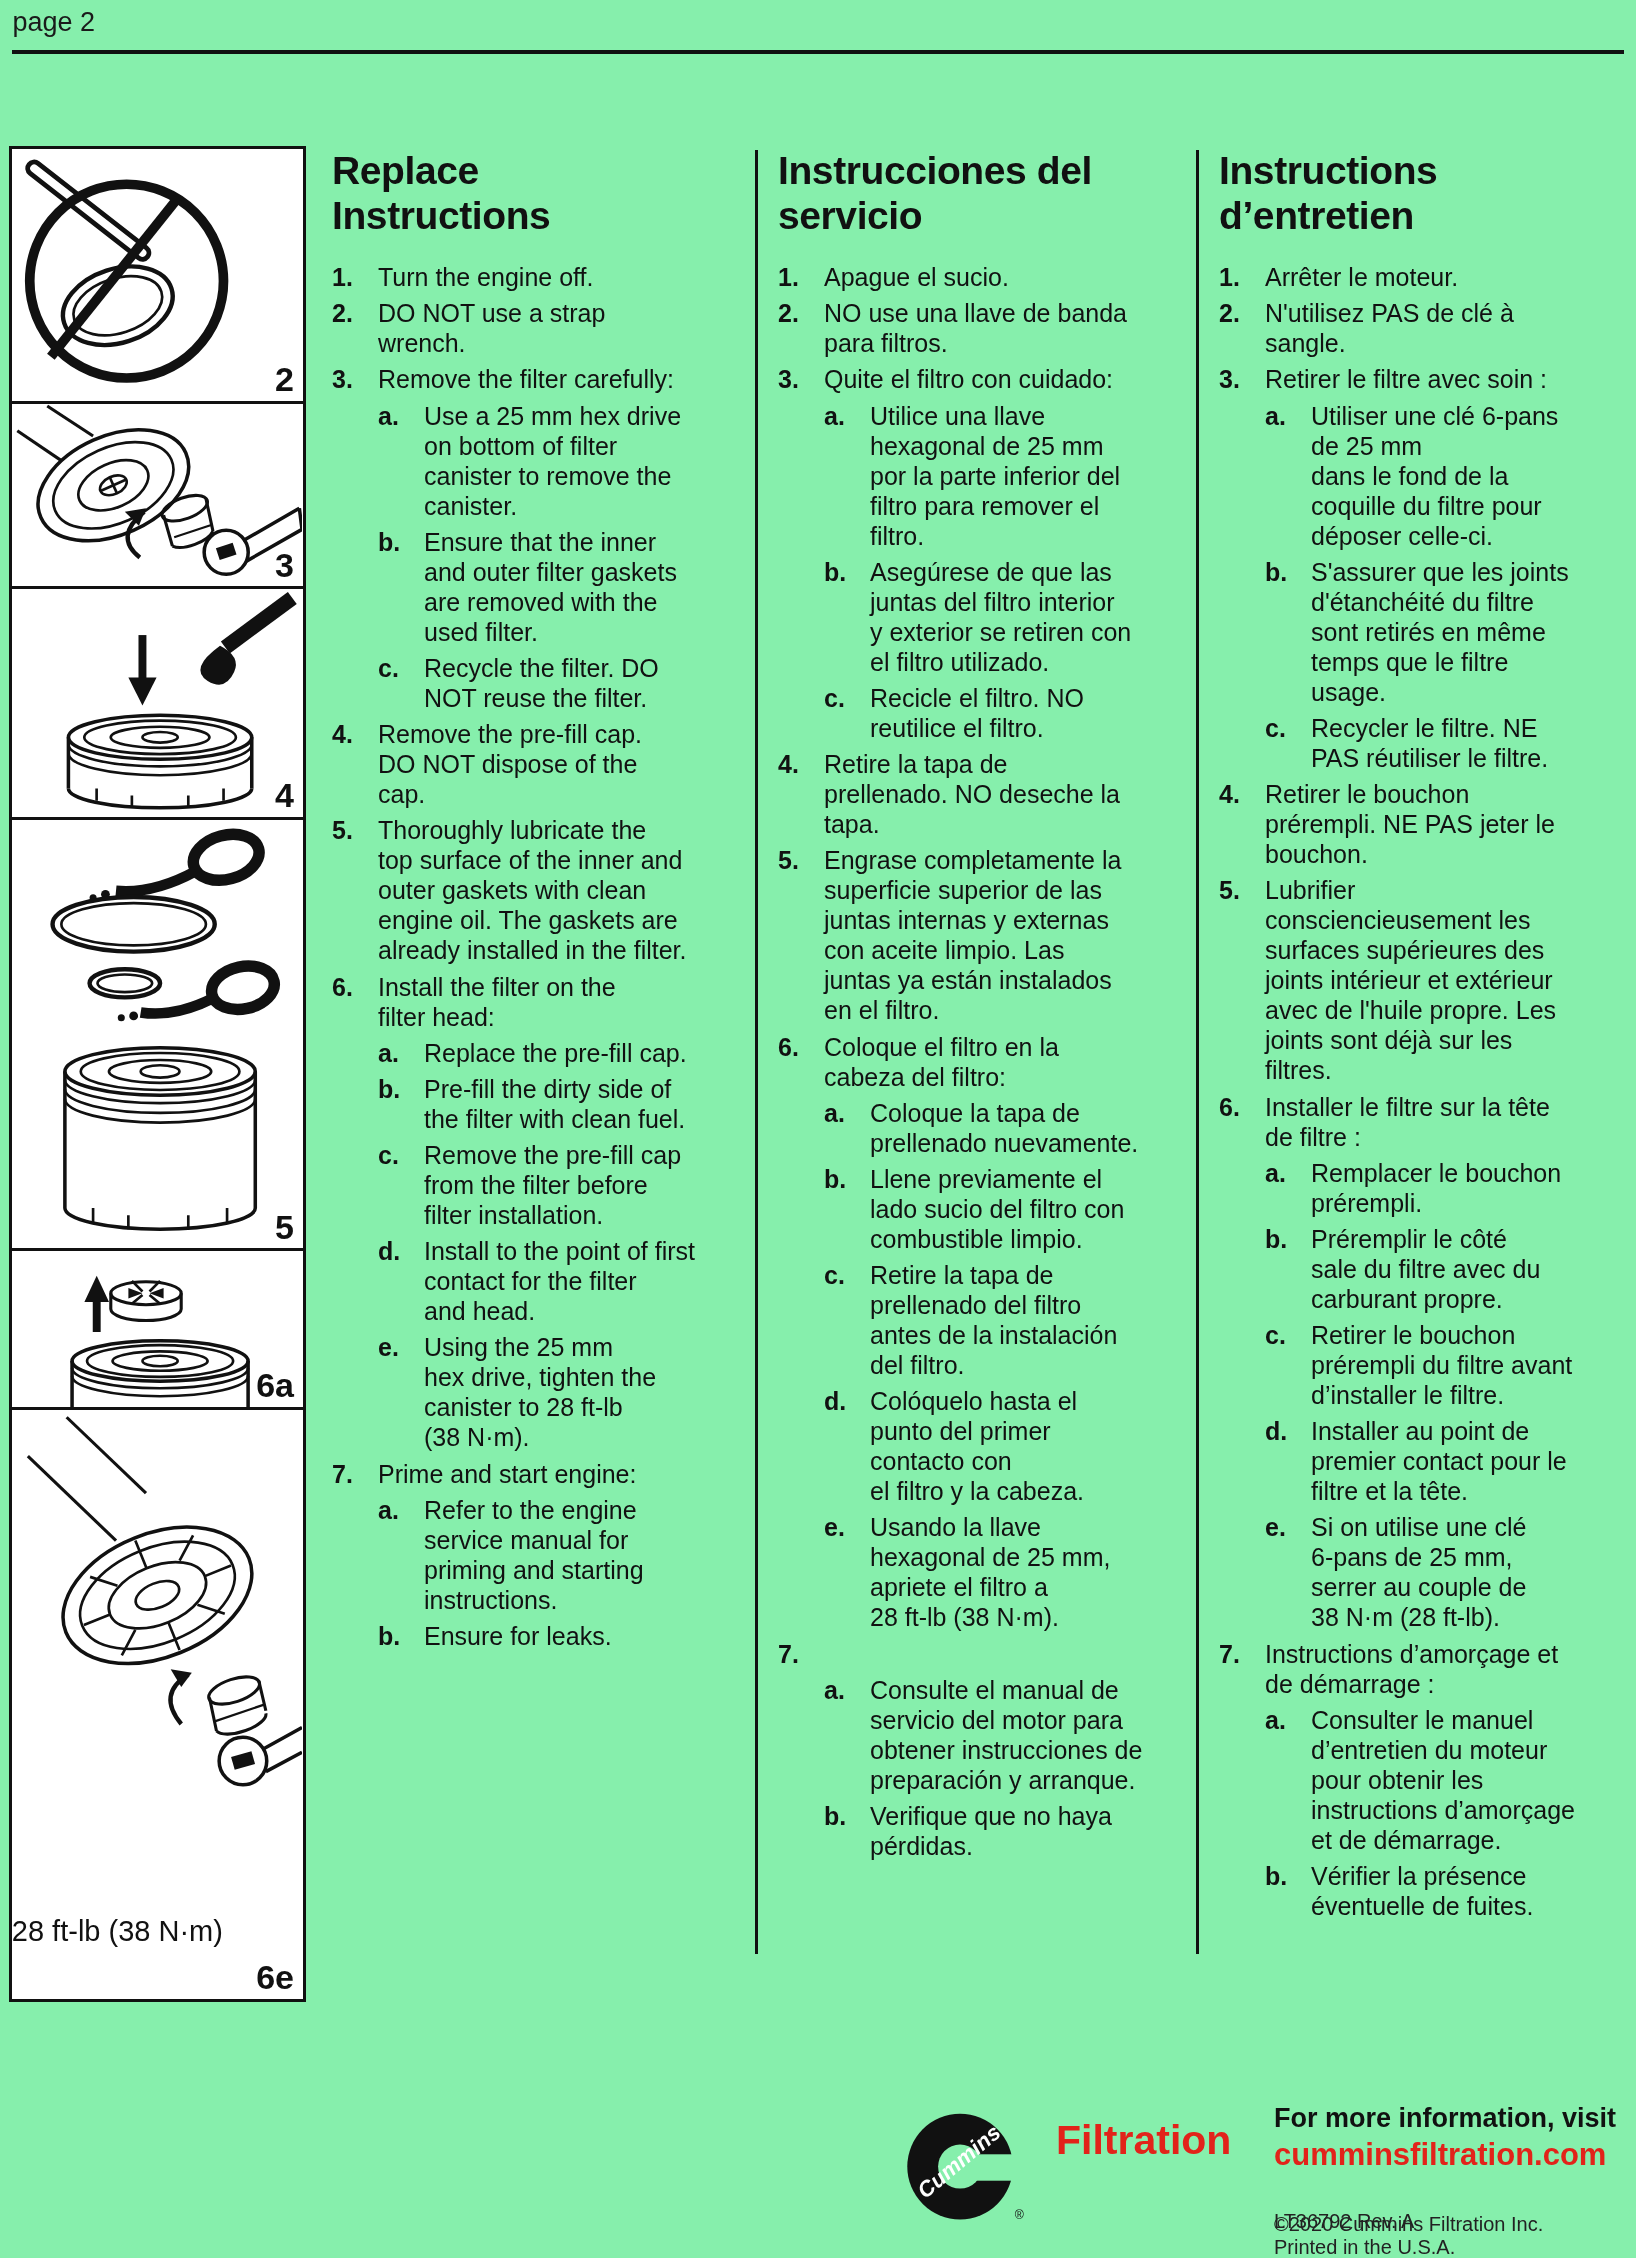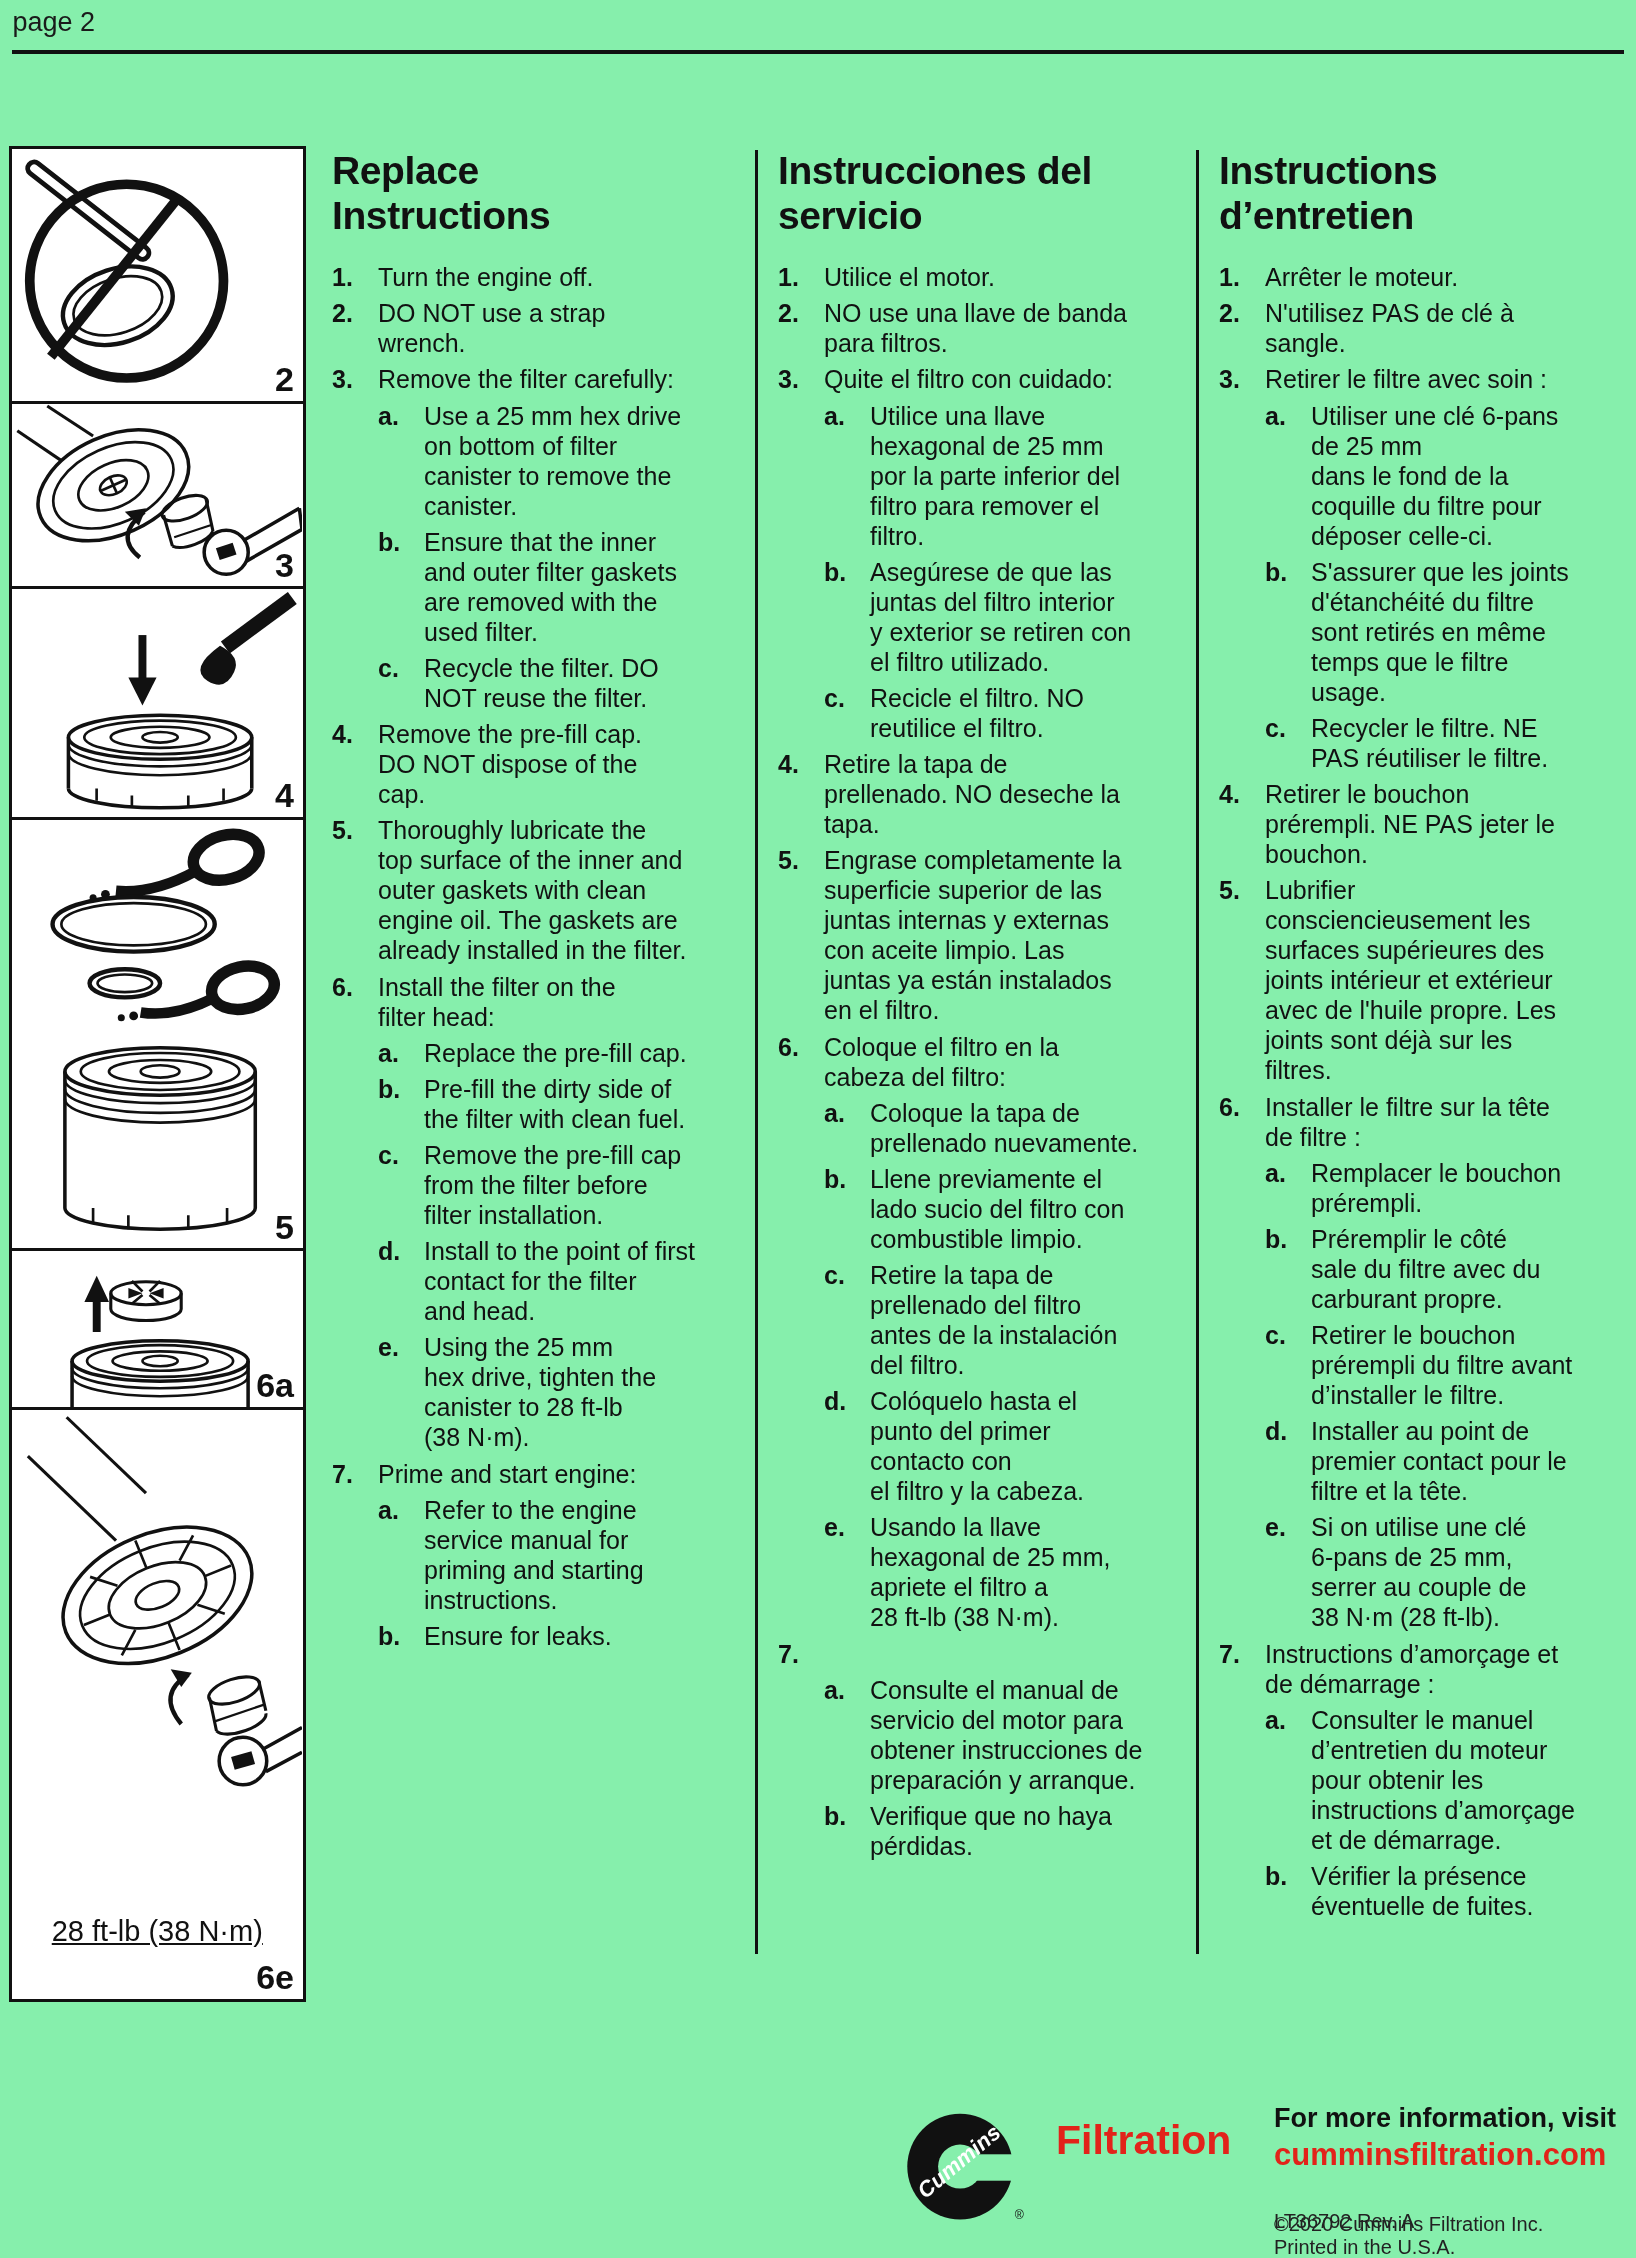--- a/index.html
+++ b/index.html
@@ -12,21 +12,21 @@
   .top-rule{position:absolute;left:12.4px;top:50px;width:1612px;height:3.5px;background:#111;}
 
   
   .figcol{position:absolute;left:8.8px;top:146px;width:297px;}
   .figbox{position:relative;border:3.5px solid #111;background:#fff;box-sizing:border-box;width:297px;}
   .figbox + .figbox{margin-top:-3.5px;}
   .fb2{height:258px;} .fb3{height:189px;} .fb4{height:234px;}
   .fb5{height:435px;} .fb6a{height:162px;} .fb6e{height:595px;}
   .figbox svg{display:block;}
   .figlabel{position:absolute;right:8.8px;bottom:1.8px;font-size:34px;font-weight:bold;}
-  .figcaption{position:absolute;left:0;bottom:51px;width:100%;text-align:center;font-size:29px;text-decoration:underline;}
+  .figcaption{position:absolute;left:0;bottom:51px;width:100%;font-size:29px;}
 
   
   .textcol{position:absolute;top:148px;}
   .col-en{left:332px;width:415px;}
   .col-es{left:778px;width:416px;}
   .col-fr{left:1219px;width:413px;}
   .coltitle{font-size:39px;line-height:45px;font-weight:bold;letter-spacing:-0.4px;
             margin:0 0 24px 0;white-space:pre-line;}
   .item{display:flex;margin-bottom:6.2px;font-size:25px;line-height:30px;}
   .item .n{flex:none;width:46px;font-weight:bold;}
@@ -280,21 +280,21 @@
       <div class="item sub">
         <span class="n">b.</span>
         <span class="t">Ensure for leaks.</span>
       </div>
     </div>
   <div class="textcol col-es">
       <div class="coltitle">Instrucciones del
 servicio</div>
       <div class="item">
         <span class="n">1.</span>
-        <span class="t">Utilice el motor.</span>
+        <span class="t">Apague el sucio.</span>
       </div>
       <div class="item">
         <span class="n">2.</span>
         <span class="t">NO use una llave de banda
 para filtros.</span>
       </div>
       <div class="item">
         <span class="n">3.</span>
         <span class="t">Quite el filtro con cuidado:</span>
       </div>

